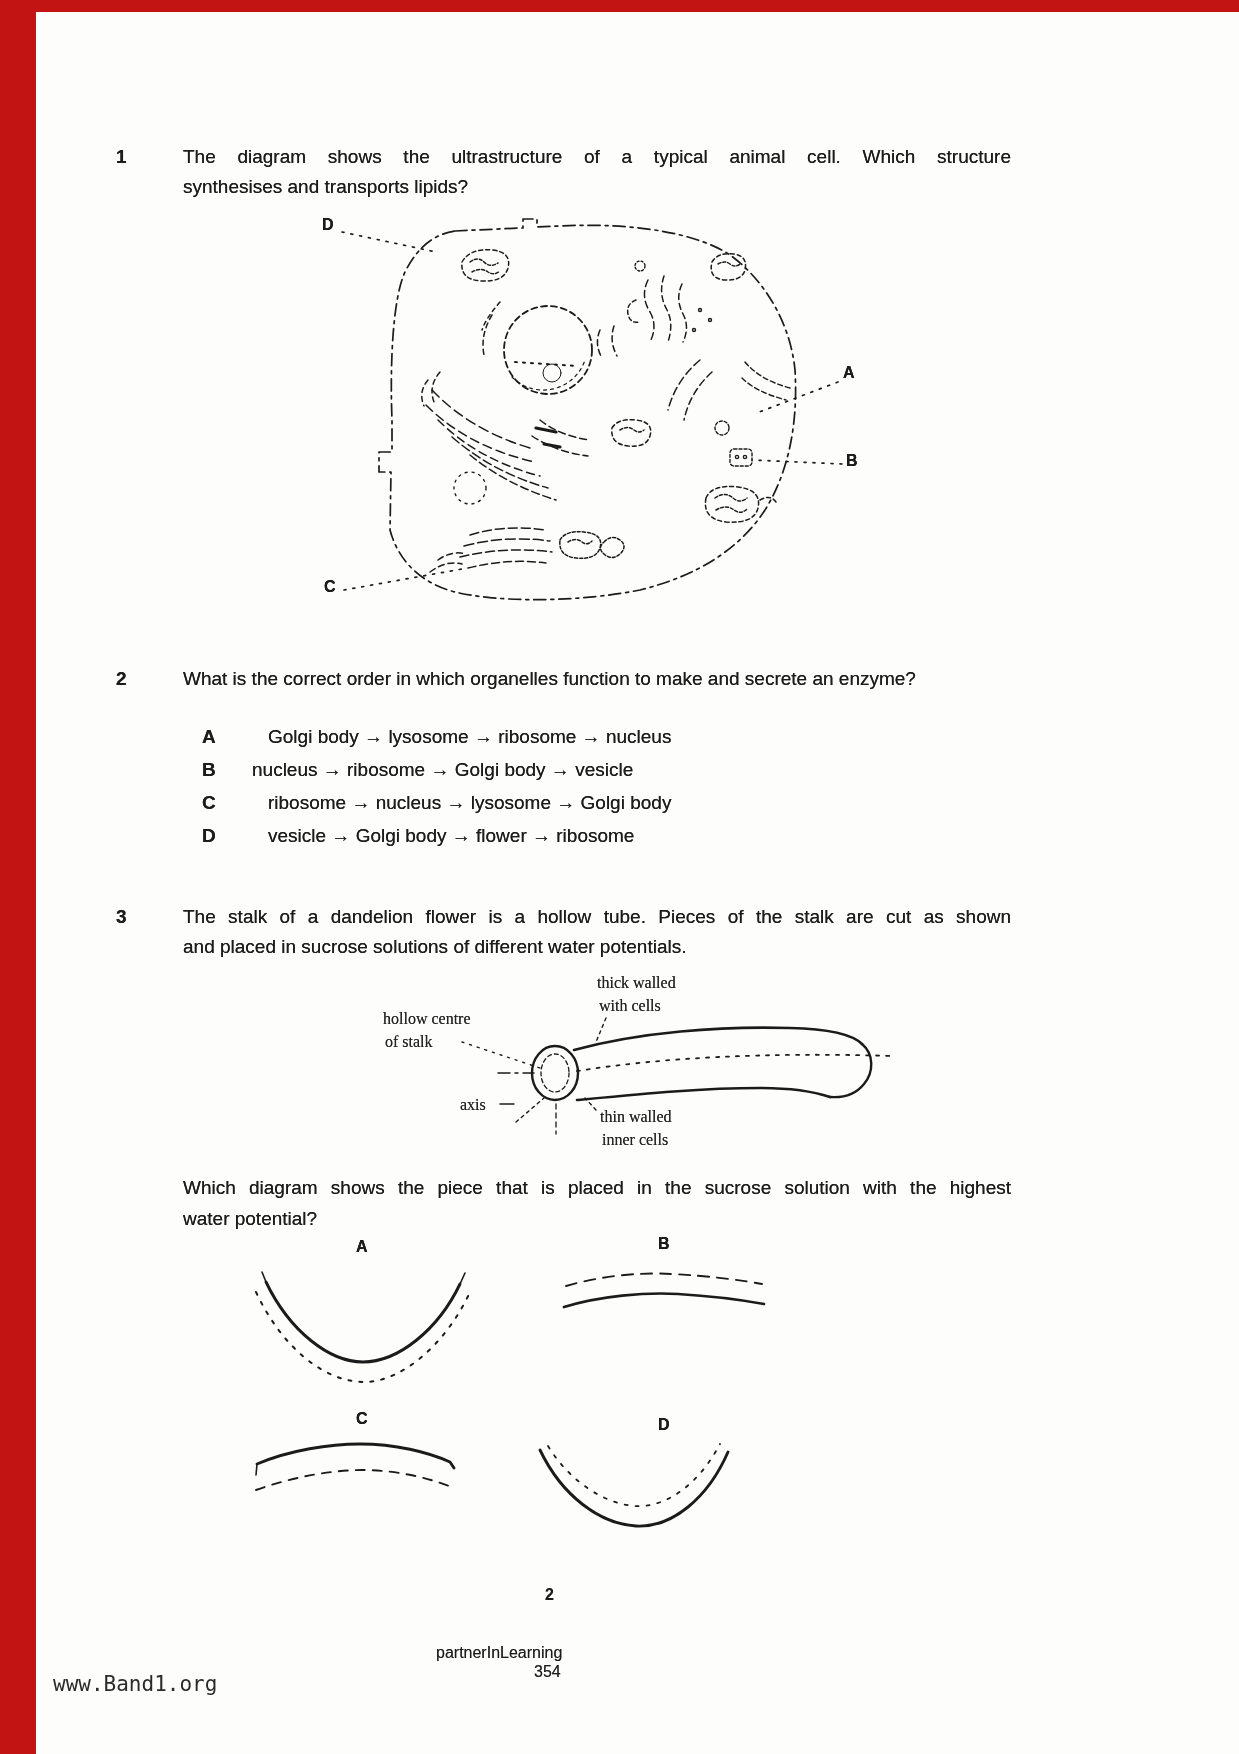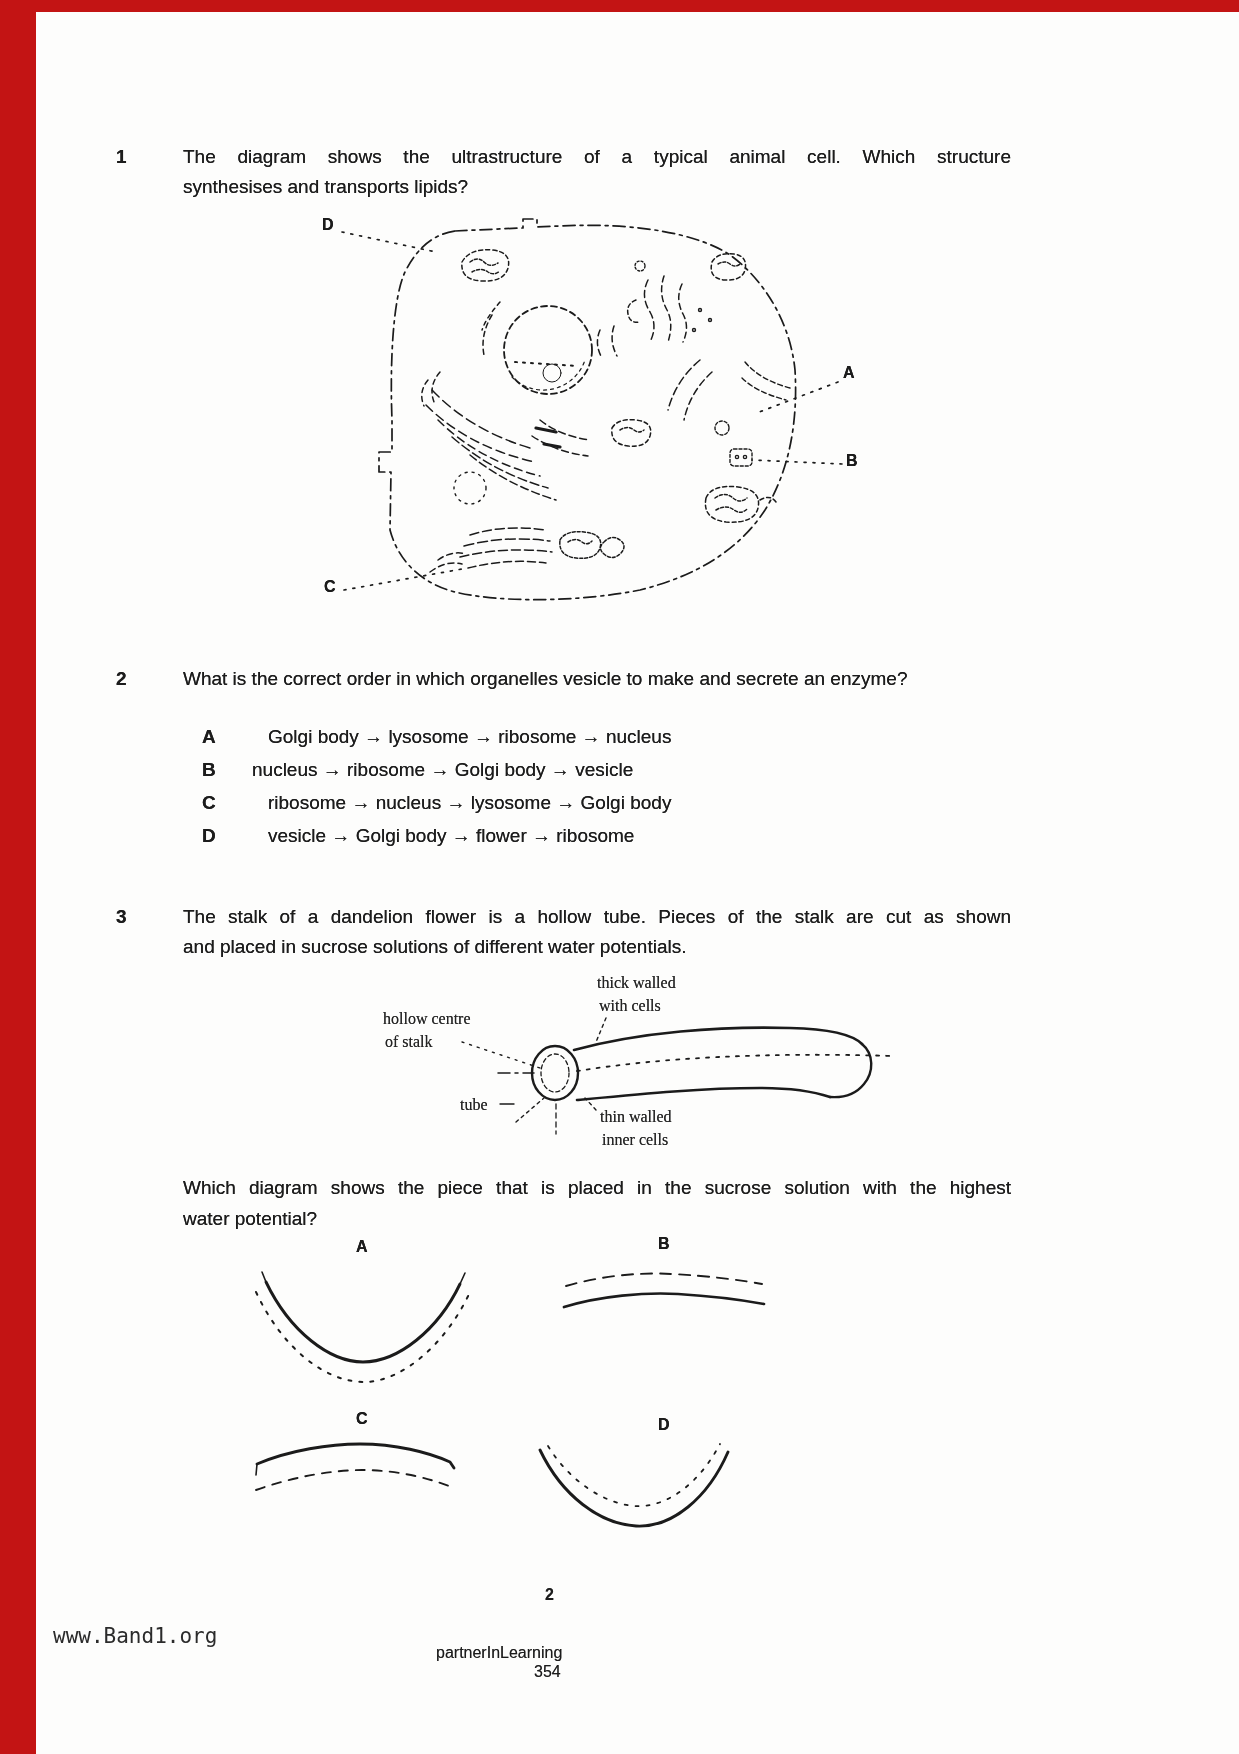--- a/index.html
+++ b/index.html
@@ -114,21 +114,21 @@
       <path d="M842,464 L752,460"></path>
       <path d="M344,590 L462,569"></path>
     </g>
   </svg>
   <span class="figL" style="left:322px;top:216px">D</span>
   <span class="figL" style="left:843px;top:364px">A</span>
   <span class="figL" style="left:846px;top:452px">B</span>
   <span class="figL" style="left:324px;top:578px">C</span>
 
   <div class="t qnum" style="left:116px;top:664px">2</div>
-  <div class="t" style="left:183px;top:664px">What is the correct order in which organelles vesicle to make and secrete an enzyme?</div>
+  <div class="t" style="left:183px;top:664px">What is the correct order in which organelles function to make and secrete an enzyme?</div>
 
   <div class="t optL" style="left:202px;top:722px">A</div>
   <div class="t" style="left:268px;top:722px">Golgi body → lysosome → ribosome → nucleus</div>
   <div class="t optL" style="left:202px;top:755px">B</div>
   <div class="t" style="left:252px;top:755px">nucleus → ribosome → Golgi body → vesicle</div>
   <div class="t optL" style="left:202px;top:788px">C</div>
   <div class="t" style="left:268px;top:788px">ribosome → nucleus → lysosome → Golgi body</div>
   <div class="t optL" style="left:202px;top:821px">D</div>
   <div class="t" style="left:268px;top:821px">vesicle → Golgi body → flower → ribosome</div>
 
@@ -152,21 +152,21 @@
       <path d="M462,1042 L540,1068" stroke-dasharray="2 6"></path>
       <path d="M500,1104 L514,1104"></path>
       <path d="M516,1122 L544,1098" stroke-dasharray="3 4"></path>
       <path d="M596,1110 L585,1098" stroke-dasharray="3 4"></path>
     </g>
   </svg>
   <span class="sm" style="left:597px;top:972px">thick walled</span>
   <span class="sm" style="left:599px;top:995px">with cells</span>
   <span class="sm" style="left:383px;top:1008px">hollow centre</span>
   <span class="sm" style="left:385px;top:1031px">of stalk</span>
-  <span class="sm" style="left:460px;top:1094px">tube</span>
+  <span class="sm" style="left:460px;top:1094px">axis</span>
   <span class="sm" style="left:600px;top:1106px">thin walled</span>
   <span class="sm" style="left:602px;top:1129px">inner cells</span>
 
   <div class="t just" style="left:183px;top:1173px">Which diagram shows the piece that is placed in the sucrose solution with the highest</div>
   <div class="t" style="left:183px;top:1204px">water potential?</div>
 
   <svg style="left:220px;top:1265px" width="560" height="290" viewBox="220 1265 560 290">
     <g>
       <path d="M266,1282 C290,1332 330,1362 363,1362 C398,1362 438,1330 460,1284" stroke-width="2.9"></path>
       <path d="M256,1292 C282,1348 325,1382 364,1382 C402,1382 446,1344 470,1292" stroke-width="2" stroke-dasharray="3 8"></path>
@@ -187,15 +187,15 @@
     </g>
   </svg>
   <span class="figL" style="left:356px;top:1238px">A</span>
   <span class="figL" style="left:658px;top:1235px">B</span>
   <span class="figL" style="left:356px;top:1410px">C</span>
   <span class="figL" style="left:658px;top:1416px">D</span>
 
   <div class="foot" style="left:545px;top:1586px;font-weight:bold">2</div>
   <div class="foot" style="left:436px;top:1644px">partnerInLearning</div>
   <div class="foot" style="left:534px;top:1663px">354</div>
-  <div class="wm" style="left:53px;top:1624px">www.Band1.org</div>
+  <div class="wm" style="left:53px;top:1672px">www.Band1.org</div>
 
 </div>
 
 </body></html>

